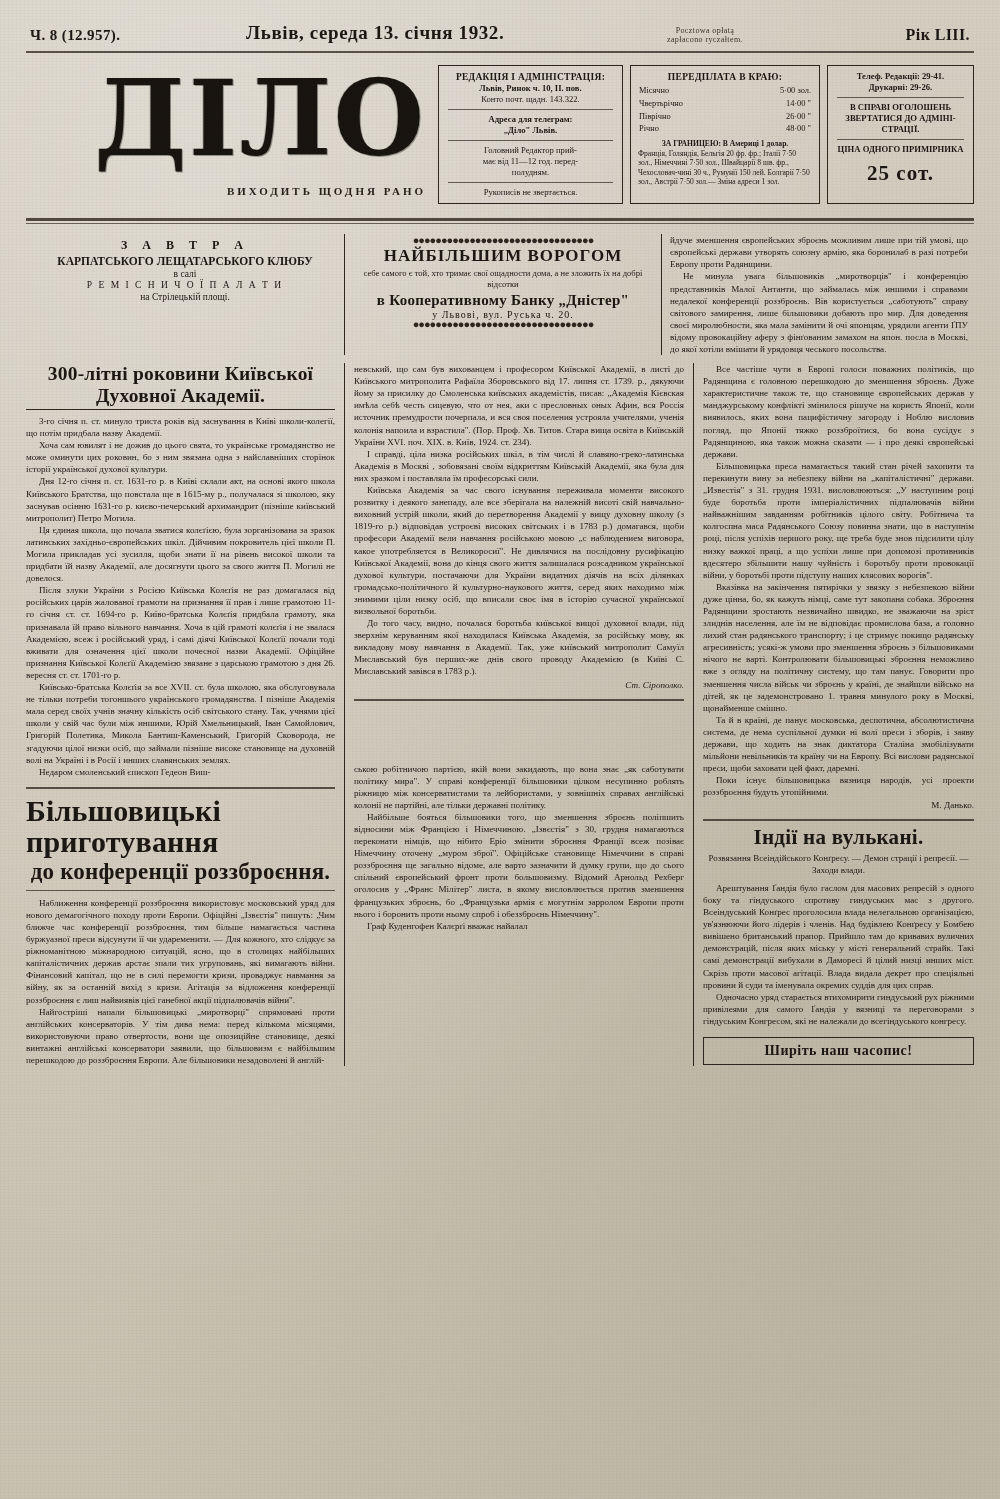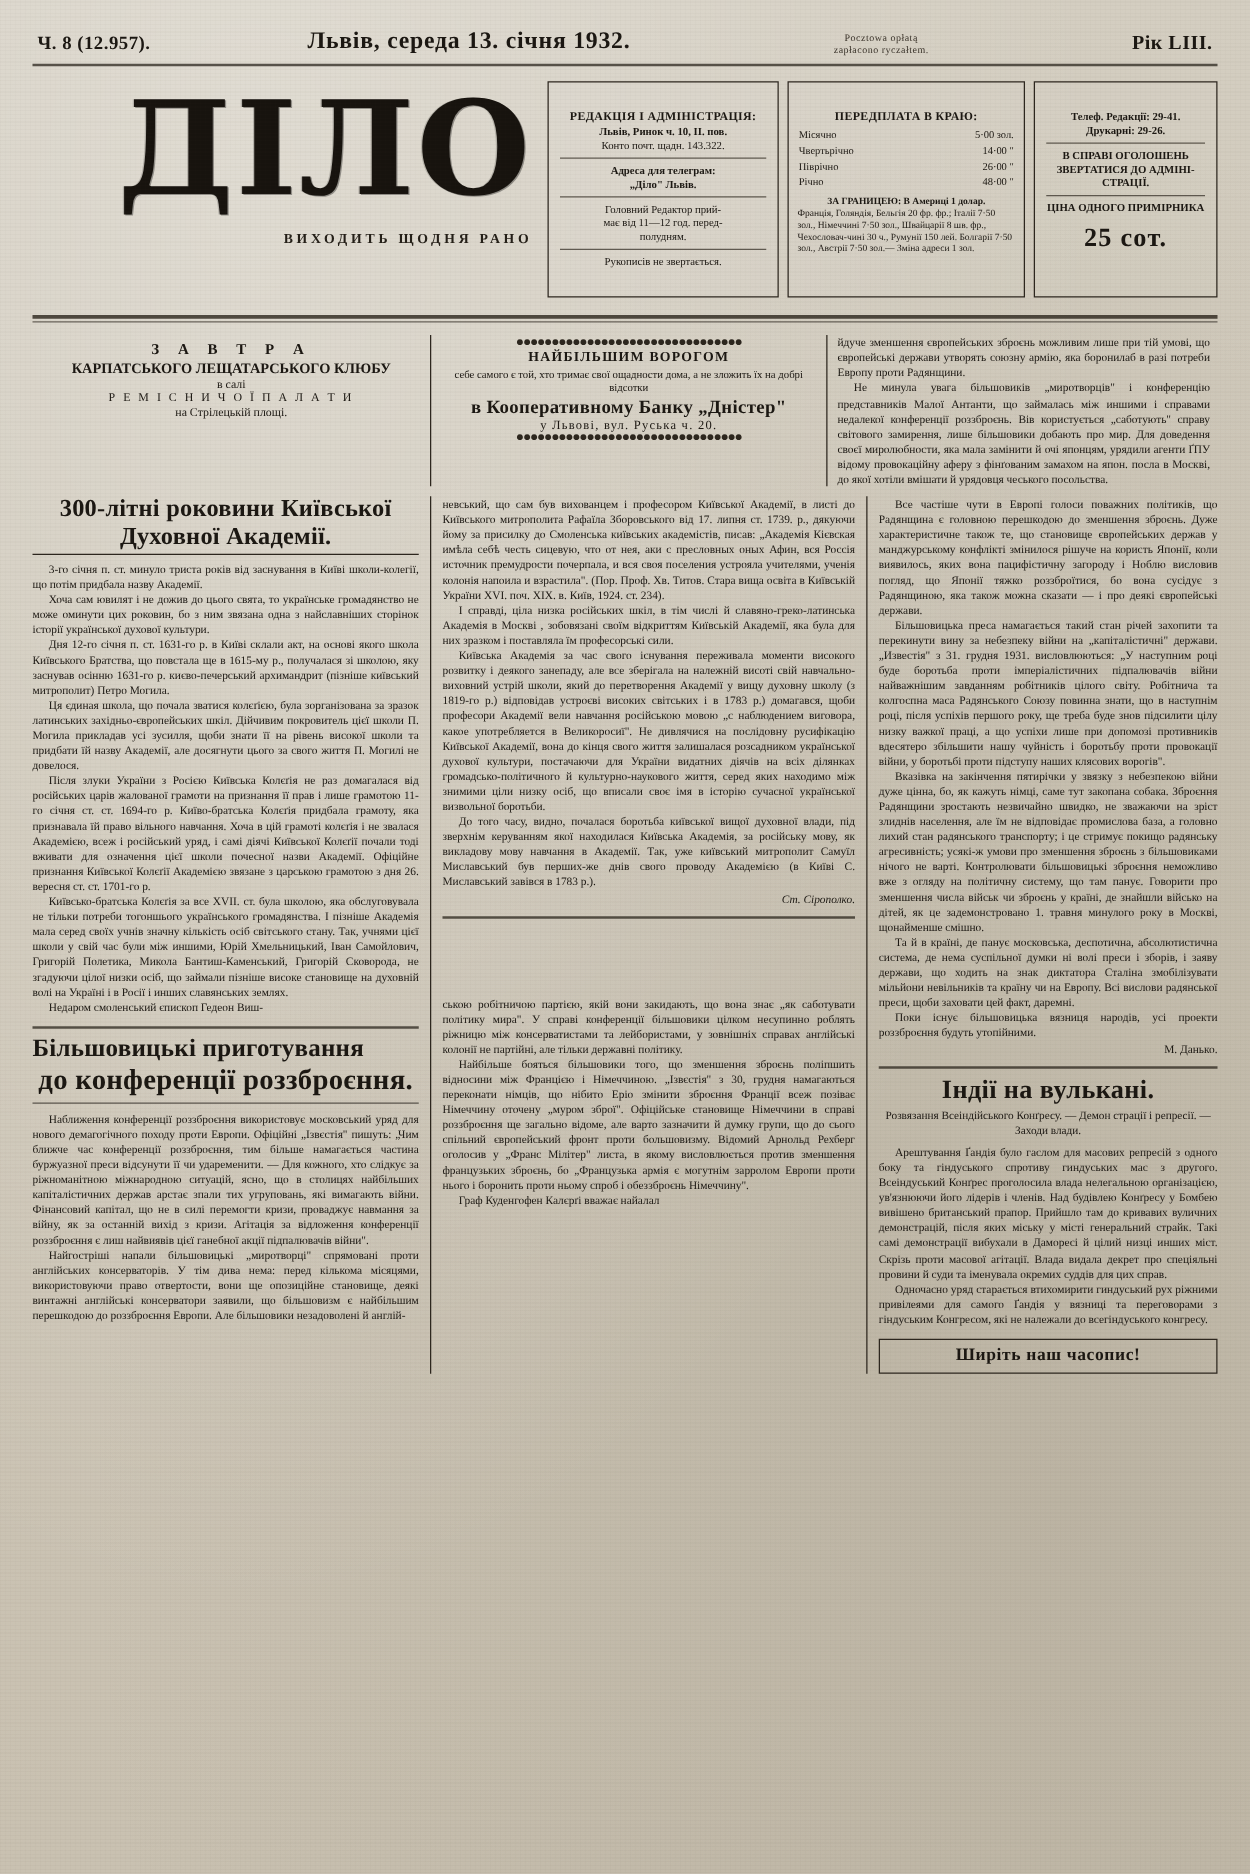--- a/index.html
+++ b/index.html
@@ -55,21 +55,21 @@
     letter-spacing:2px;
     color:#17130e;
     text-shadow:1px 1px 0 rgba(0,0,0,.35), -1px 0 0 rgba(0,0,0,.18);
     margin-top:4px;
   }
   .logo-sub{
     font-size:11px;font-weight:bold;letter-spacing:3px;margin-top:16px;color:#241f18;
   }
   .box{
     border:1px solid #2c261e;
-    padding:22px 7px;
+    padding:5px 7px;
     box-sizing:border-box;
     font-size:9px;line-height:1.28;
     text-align:center;
     background:rgba(255,255,255,0.04);
   }
   .mast-boxes{display:flex;gap:7px;flex:1;}
   .mb1{width:185px;}
   .mb2{width:190px;}
   .mb3{flex:1;}
   .b-title{font-weight:bold;font-size:9.5px;letter-spacing:.3px;}
@@ -89,21 +89,21 @@
   .ann-left{width:318px;text-align:center;padding:4px 6px 0 6px;box-sizing:border-box;}
   .ann-mid{width:318px;padding:2px 6px 0 6px;box-sizing:border-box;text-align:center;
            border-left:1px solid #2c261e;border-right:1px solid #2c261e;}
   .ann-right{flex:1;padding:0 6px 0 8px;box-sizing:border-box;}
   .a-zavtra{font-size:12px;font-weight:bold;letter-spacing:6px;}
   .a-title{font-size:25px;font-weight:bold;letter-spacing:1px;line-height:1.05;margin-top:2px;}
   .a-sub{font-size:11.5px;font-weight:bold;margin-top:2px;}
   .a-small{font-size:9.5px;margin-top:2px;}
   .a-sp{font-size:9.5px;letter-spacing:2px;margin-top:1px;}
   .dots{font-size:11px;letter-spacing:-1px;color:#2c261e;line-height:.9;}
-  .m-head{font-size:11px;font-weight:bold;letter-spacing:1px;}
+  .m-head{font-size:17px;font-weight:bold;letter-spacing:1px;}
   .m-txt{font-size:8.6px;line-height:1.3;margin:2px 0;}
   .m-big{font-size:15px;font-weight:bold;letter-spacing:.3px;}
   .m-addr{font-size:10px;font-weight:normal;letter-spacing:1px;}
 
   
   .body-wrap{display:flex;margin-top:8px;gap:0;}
   .col{box-sizing:border-box;}
   .colL{width:318px;padding-right:9px;}
   .colM{width:350px;padding:0 9px;border-left:1px solid #2c261e;border-right:1px solid #2c261e;}
   .colR{flex:1;padding-left:9px;}
@@ -115,21 +115,21 @@
   p.t{
     font-size:9.1px;line-height:1.33;text-align:justify;margin:0 0 0 0;
     text-indent:13px;hyphens:auto;
   }
   p.t.ni{text-indent:0;}
   .sig{font-size:9.1px;text-align:right;font-style:italic;margin-top:2px;}
 
   
   .sec-rule{height:2px;background:#2a241c;margin:9px 0 0 0;opacity:.75;}
   .big-head{
-    font-size:20px;font-weight:bold;line-height:1.05;letter-spacing:.2px;
+    font-size:30px;font-weight:bold;line-height:1.05;letter-spacing:.2px;
     margin-top:6px;
   }
   .big-head2{
     font-size:23px;font-weight:bold;text-align:center;letter-spacing:.2px;margin-top:1px;
   }
   .bh-rule{height:1px;background:#2a241c;margin:5px 0 6px 0;opacity:.7;}
 
   .sub-head{
     font-size:21px;font-weight:bold;text-align:center;letter-spacing:.3px;margin:4px 0 3px 0;
   }

